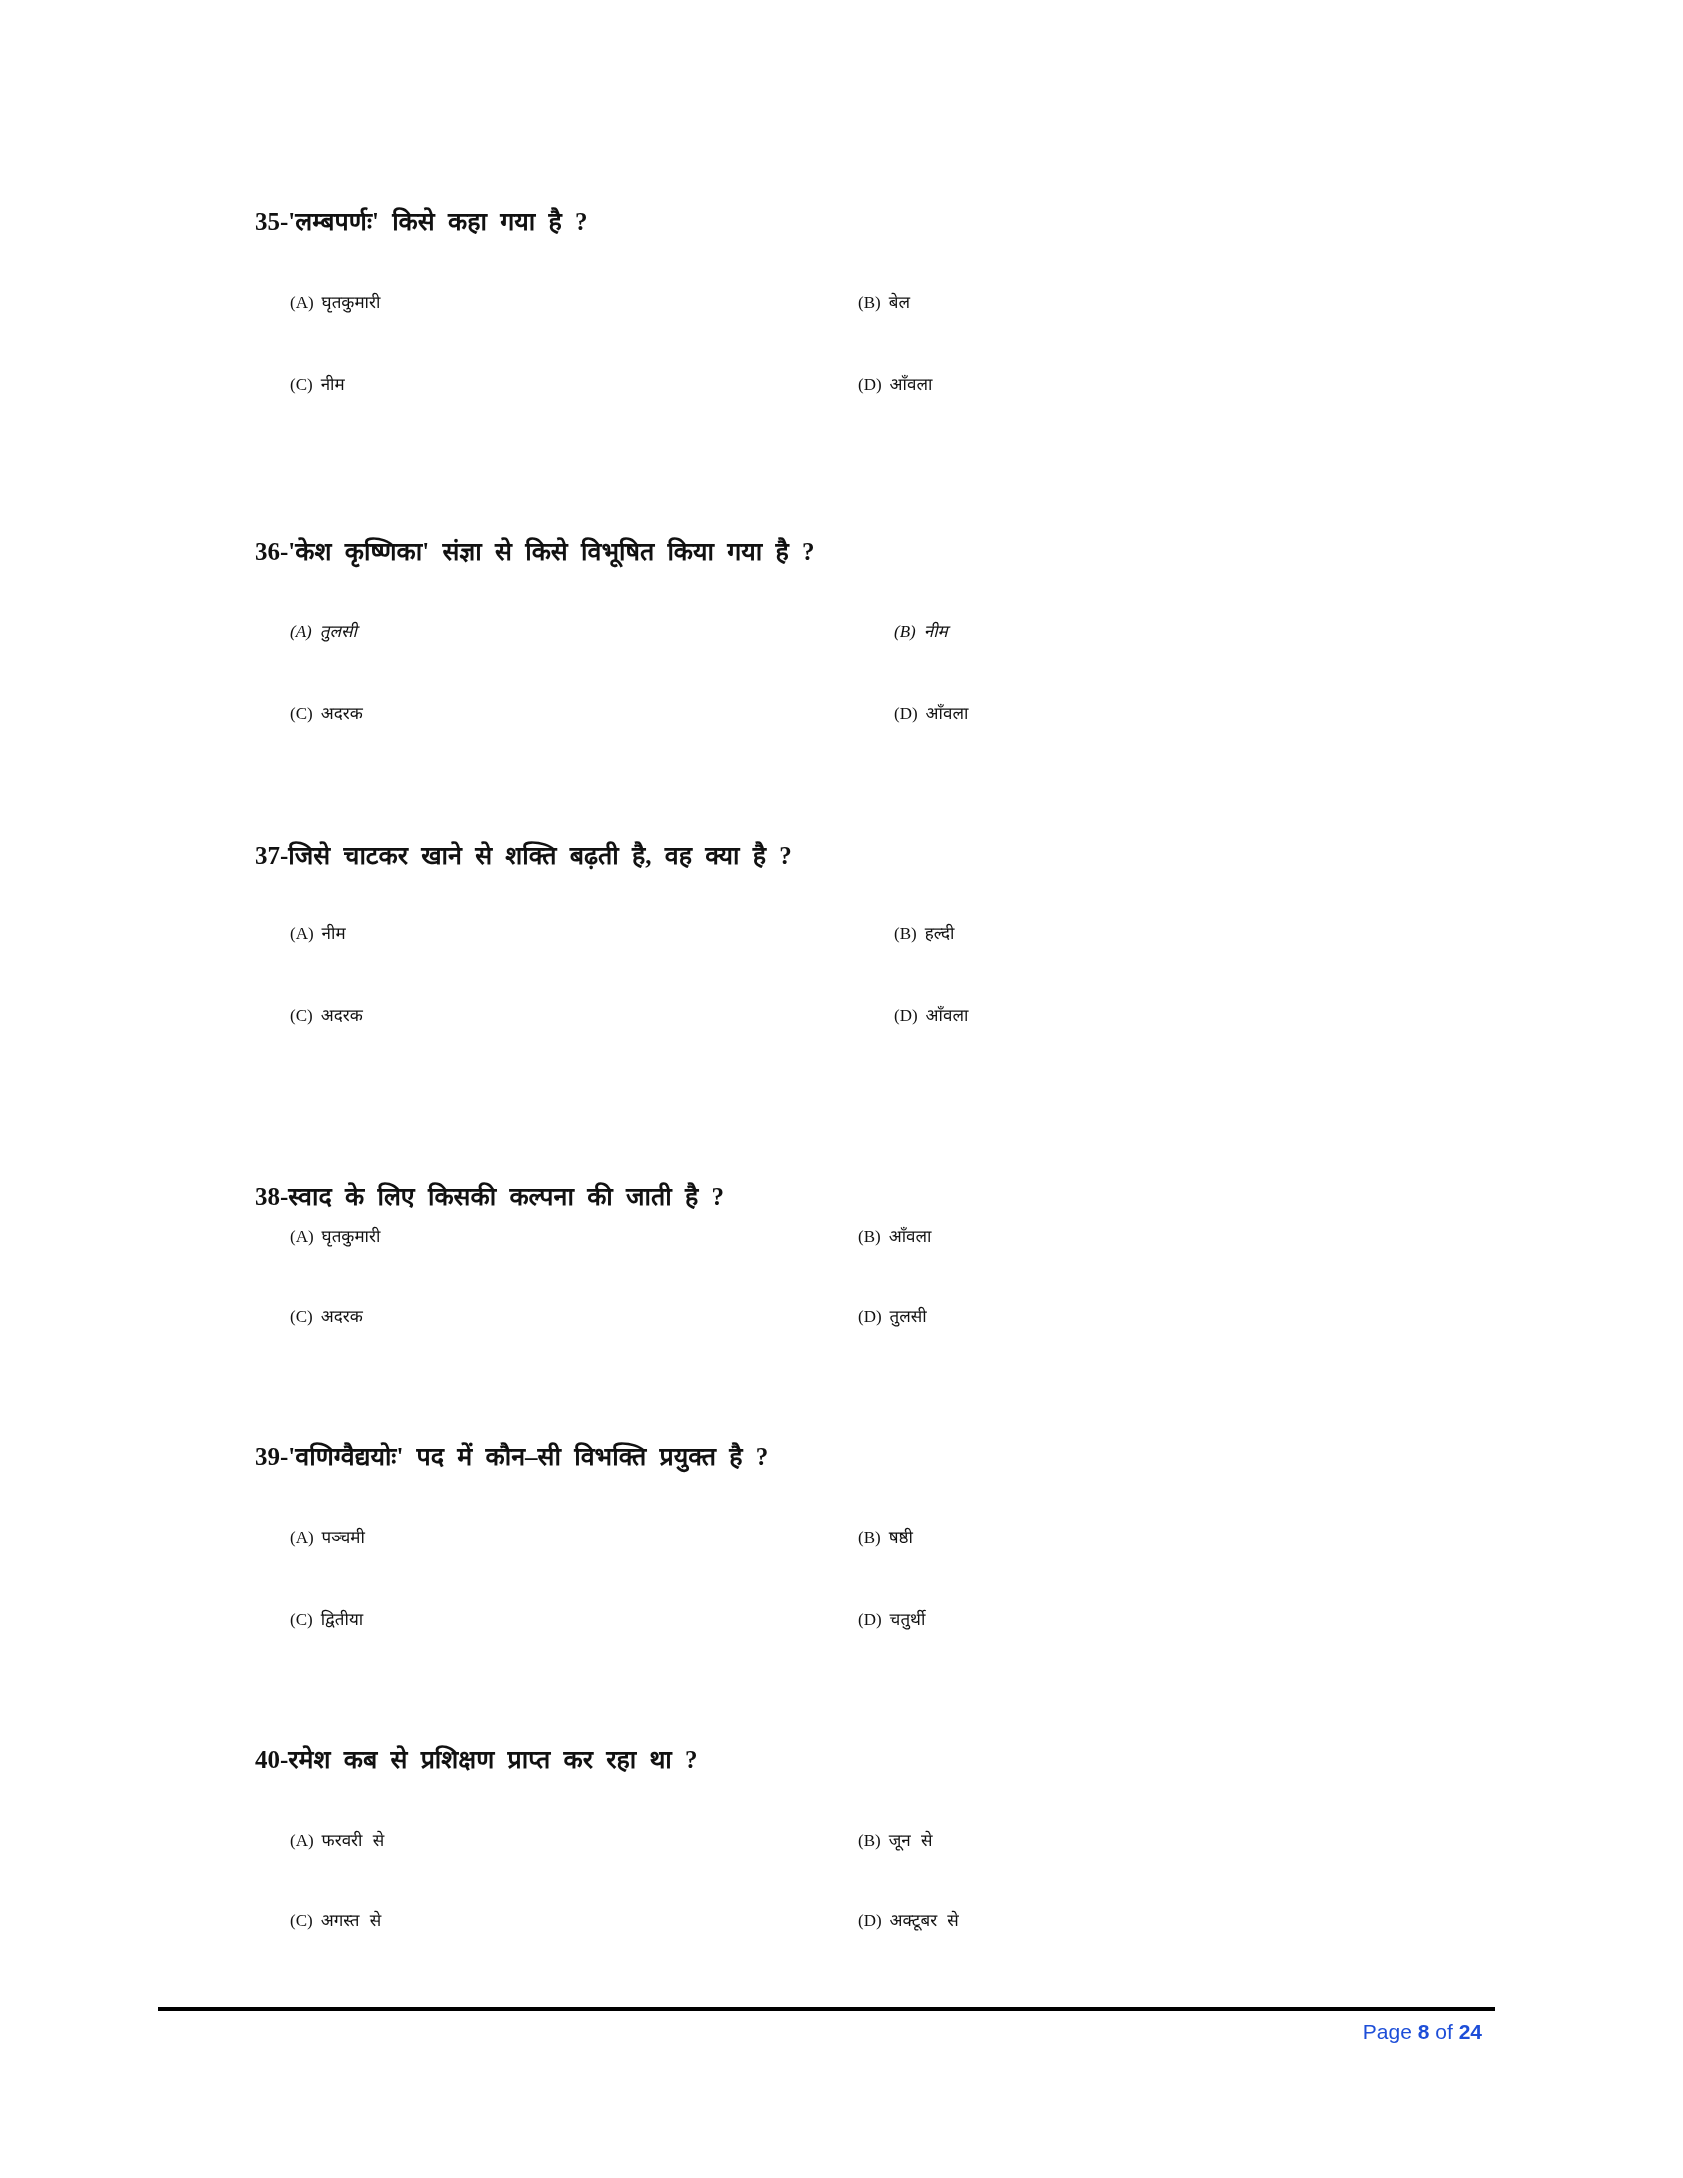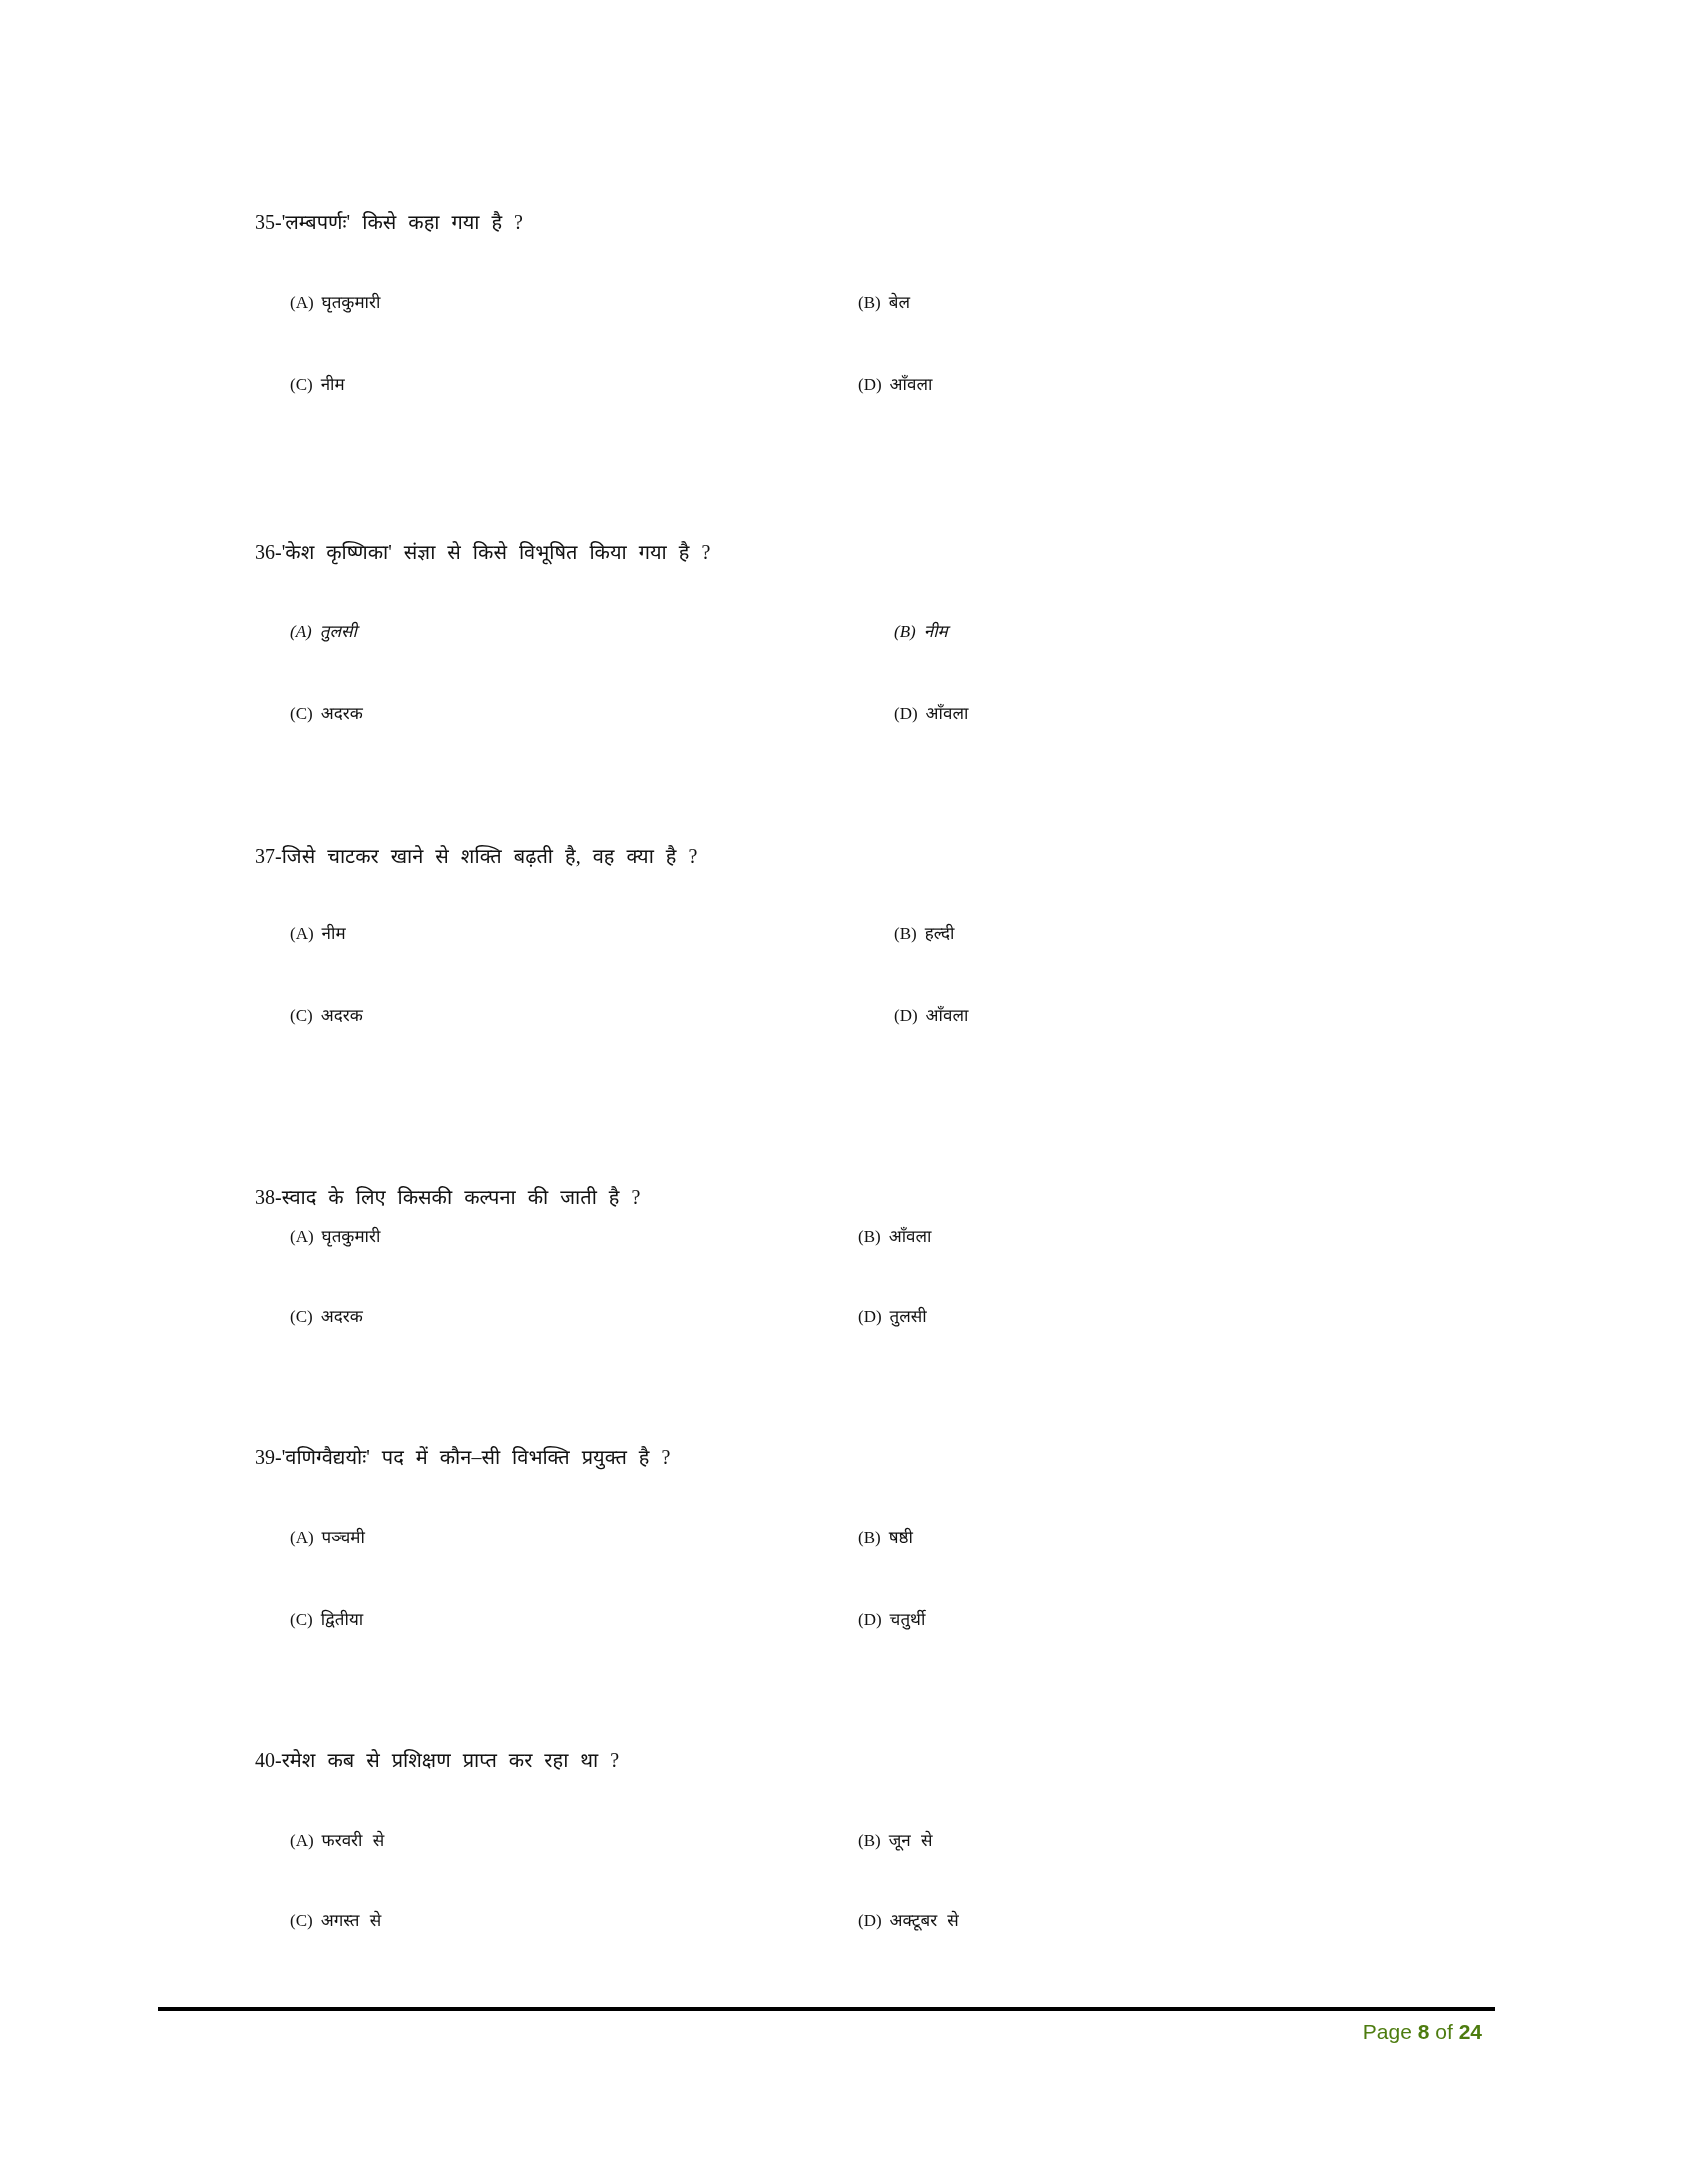--- a/index.html
+++ b/index.html
@@ -11,24 +11,25 @@
     width: 1683px;
     height: 2178px;
     position: relative;
     overflow: hidden;
     font-family: "Liberation Serif", "DejaVu Serif", serif;
     color: #111111;
   }
   .q-line {
     position: absolute;
     left: 255px;
-    font-size: 20px;
+    font-size: 25px;
     line-height: 30px;
     white-space: nowrap;
     word-spacing: 7px;
+    font-weight: bold;
   }
   .q-num { letter-spacing: 0; word-spacing: 0; }
   .opt {
     position: absolute;
     font-size: 17px;
     line-height: 30px;
     white-space: nowrap;
     word-spacing: 6px;
   }
   .opt .lbl { margin-right: 8px; word-spacing: 0; }
@@ -52,21 +53,21 @@
     height: 4px;
     background: #000000;
   }
   .page-num {
     position: absolute;
     right: 201px;
     top: 2019px;
     font-family: "Liberation Sans", "DejaVu Sans", sans-serif;
     font-size: 21px;
     line-height: 26px;
-    color: #4d7c0f;
+    color: #1d4ed8;
     white-space: nowrap;
   }
   .page-num b { font-weight: bold; }
 </style>
 </head>
 <body>
 
 <div class="q-line q35">
   <span class="q-num">35-</span><span>'लम्बपर्णः' किसे कहा गया है ?</span>
 </div>

